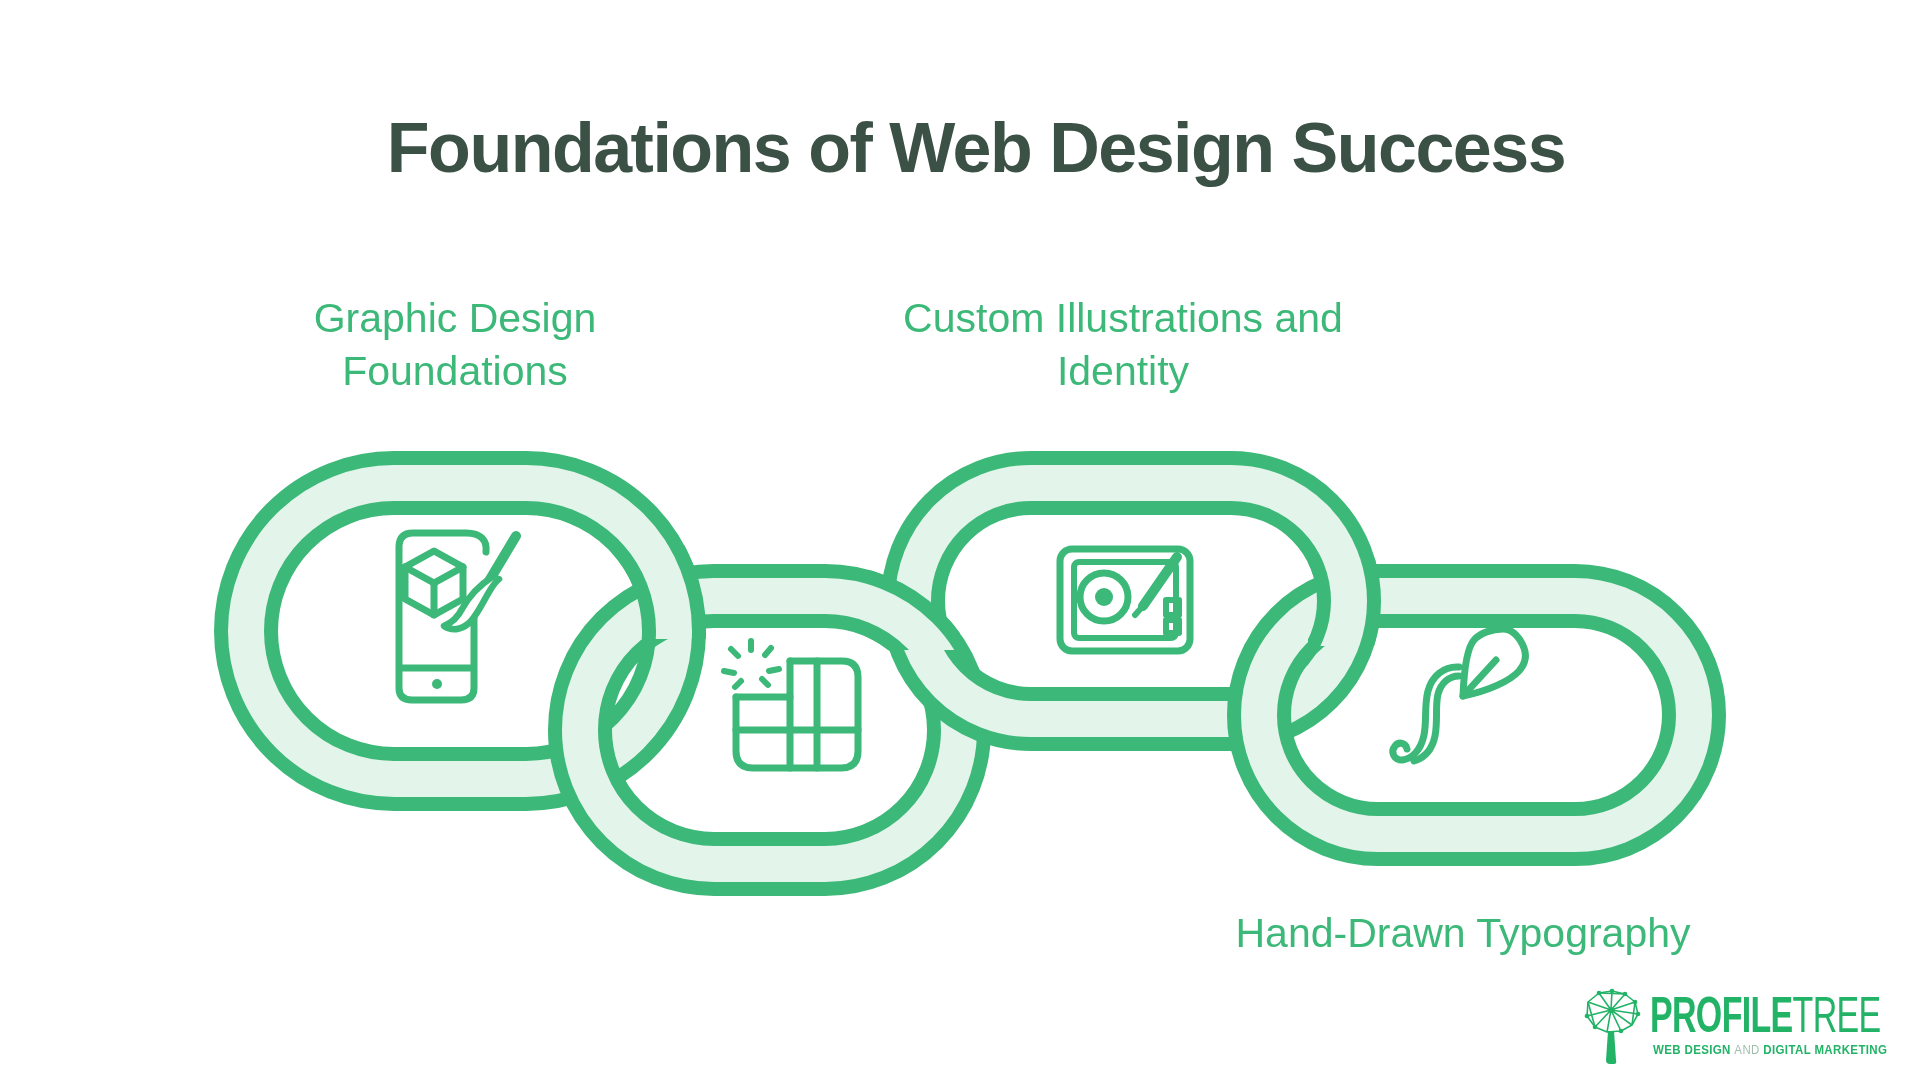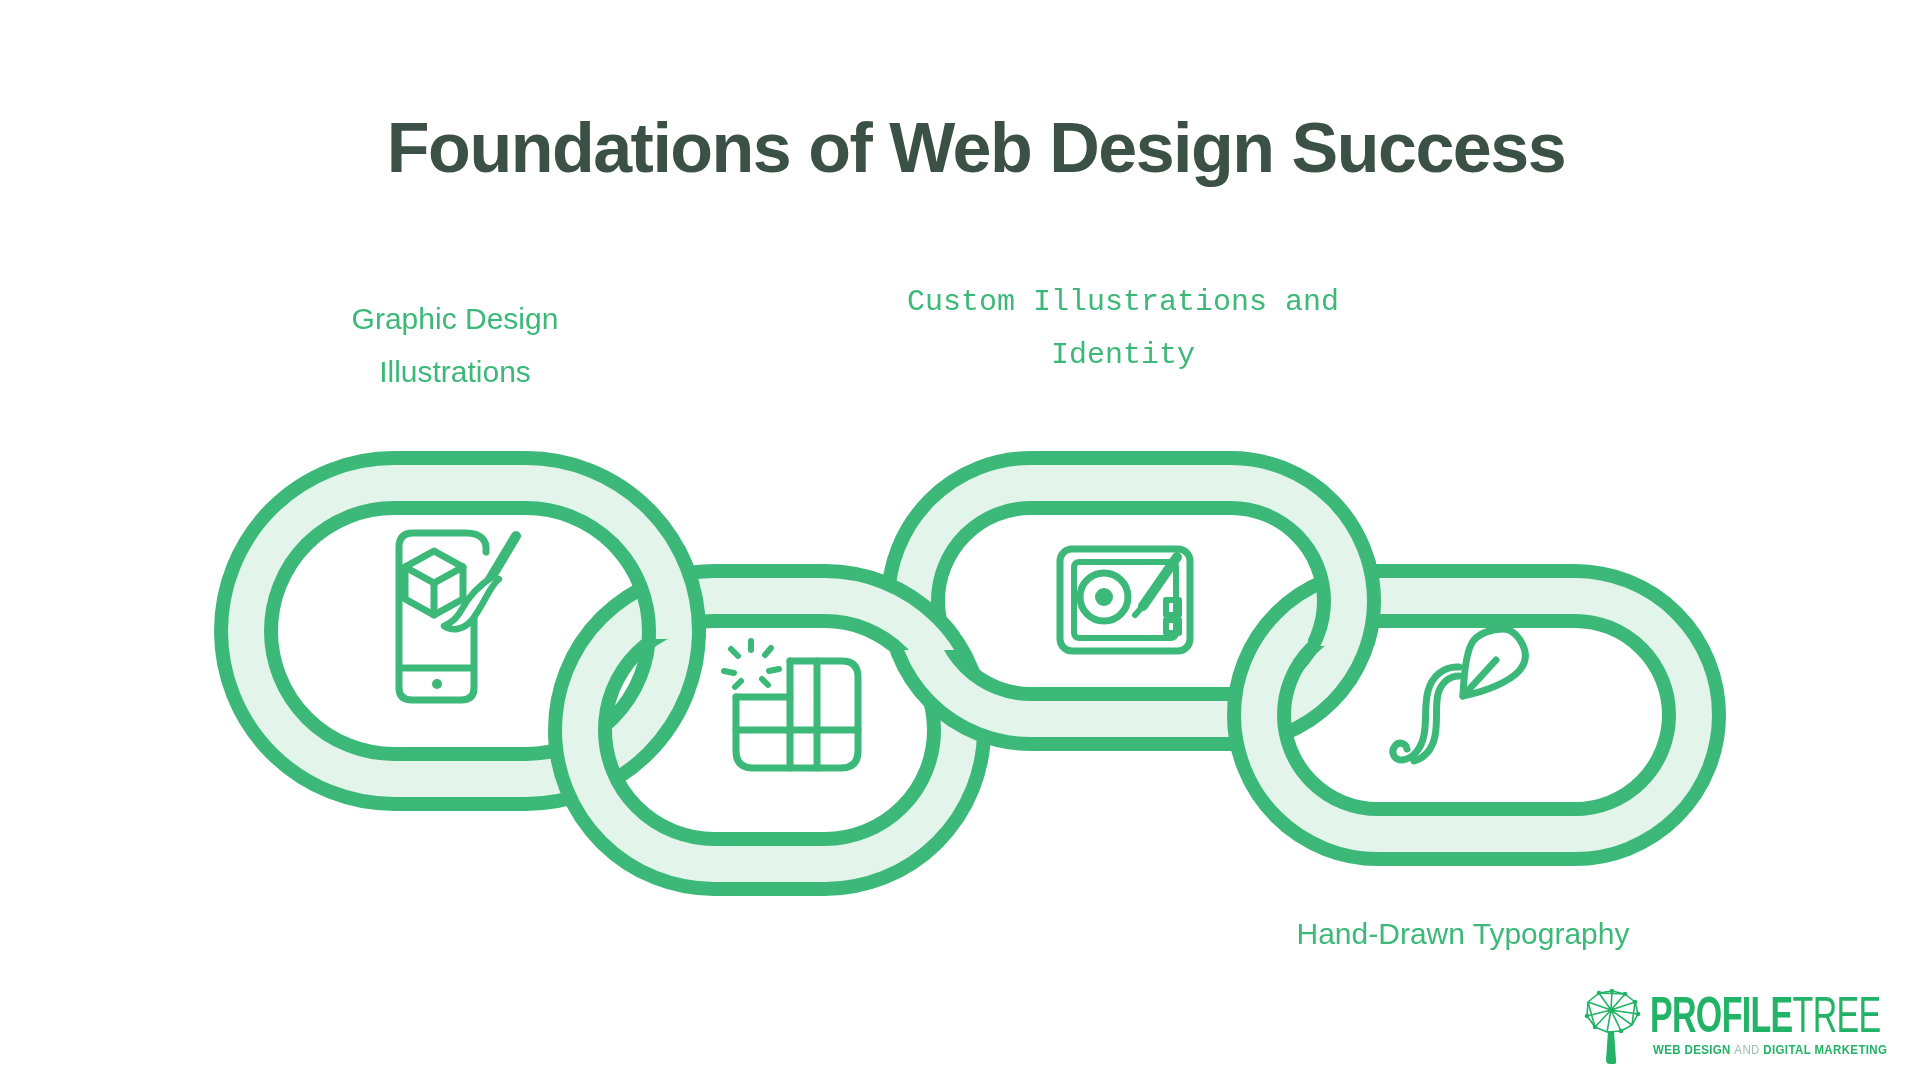--- a/index.html
+++ b/index.html
@@ -26,26 +26,26 @@
 
   .icon-stroke{fill:none;stroke:var(--chain-green,#3cb878);stroke-width:7;stroke-linecap:round;stroke-linejoin:round;}
   .icon-stroke-thin{fill:none;stroke:var(--chain-green,#3cb878);stroke-width:6;stroke-linecap:round;stroke-linejoin:round;}
   .icon-fill{fill:var(--chain-green,#3cb878);stroke:none;}
   .icon-white-fill{fill:#ffffff;stroke:var(--chain-green,#3cb878);stroke-width:6.5;stroke-linecap:round;stroke-linejoin:round;}
   .icon-thick{fill:none;stroke:var(--chain-green,#3cb878);stroke-width:10;stroke-linecap:round;}
 
   .label{
     position:absolute;
     color:var(--label-text,#3cb878);
-    font-size:30px;line-height:53px;font-weight:400;
+    font-size:41px;line-height:53px;font-weight:400;
     text-align:center;
   }
   .label-line{display:block;}
   #label-1{left:205px;top:292px;width:500px;}
-  #label-2{left:873px;top:276px;width:500px;font-family:Liberation Mono, monospace;}
+  #label-2{left:873px;top:292px;width:500px;}
   #label-3{left:537px;top:893px;width:500px;}
   #label-4{left:1163px;top:907px;width:600px;}
 
   .logo{position:absolute;left:1583px;top:984px;width:320px;height:90px;text-decoration:underline;}
   .logo-tree{position:absolute;left:0;top:4px;}
   .logo-wordmark{
     position:absolute;left:67px;top:2px;
     font-size:50px;font-weight:700;letter-spacing:-1px;white-space:nowrap;
     color:var(--logo-green,#22b367);
     transform:scaleX(0.68);transform-origin:left top;
@@ -157,21 +157,21 @@
     <g>
       <path class="icon-stroke" d="M 1463,696 C 1464,670 1467,648 1474,640 C 1480,633 1492,629 1503,629 C 1512,629 1520,637 1524,648 C 1527,656 1525,664 1519,671 C 1510,681 1488,691 1463,696 Z"></path>
       <path class="icon-stroke" d="M 1463,696 L 1496,660"></path>
       <path class="icon-stroke" d="M 1459,667 C 1444,666 1432,676 1428,691 C 1424,706 1427,720 1424,735 C 1421,750 1412,759 1402,760 C 1394,760 1390,752 1395,746 C 1399,741 1406,743 1407,749"></path>
       <path class="icon-stroke" d="M 1459,676 C 1449,676 1441,683 1438,694 C 1435,706 1438,721 1435,736 C 1432,750 1424,758 1414,761"></path>
     </g>
   </svg>
 
   <div class="label" id="label-1">
     <span class="label-line">Graphic Design</span>
-    <span class="label-line">Illustrations</span>
+    <span class="label-line">Foundations</span>
   </div>
 
   <div class="label" id="label-2">
     <span class="label-line">Custom Illustrations and</span>
     <span class="label-line">Identity</span>
   </div>
 
   <div class="label" id="label-3">
   </div>
 

